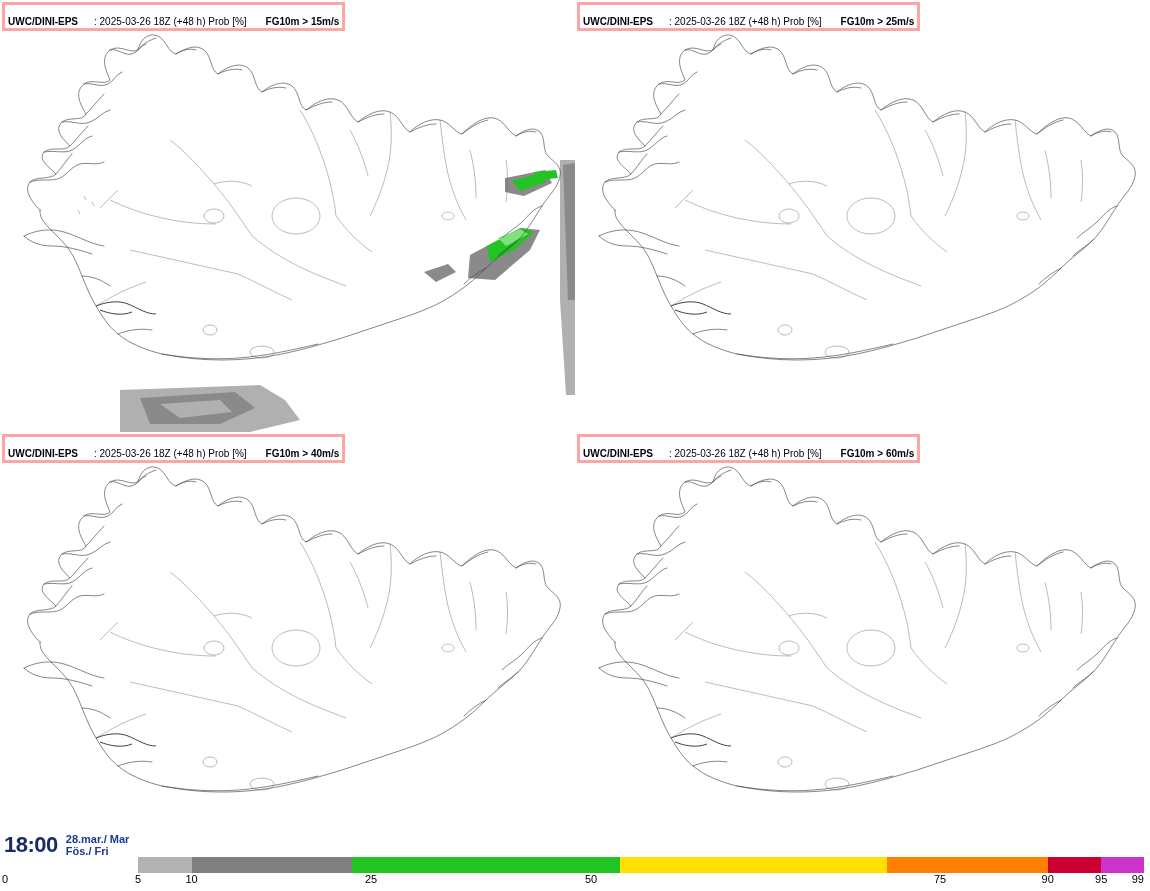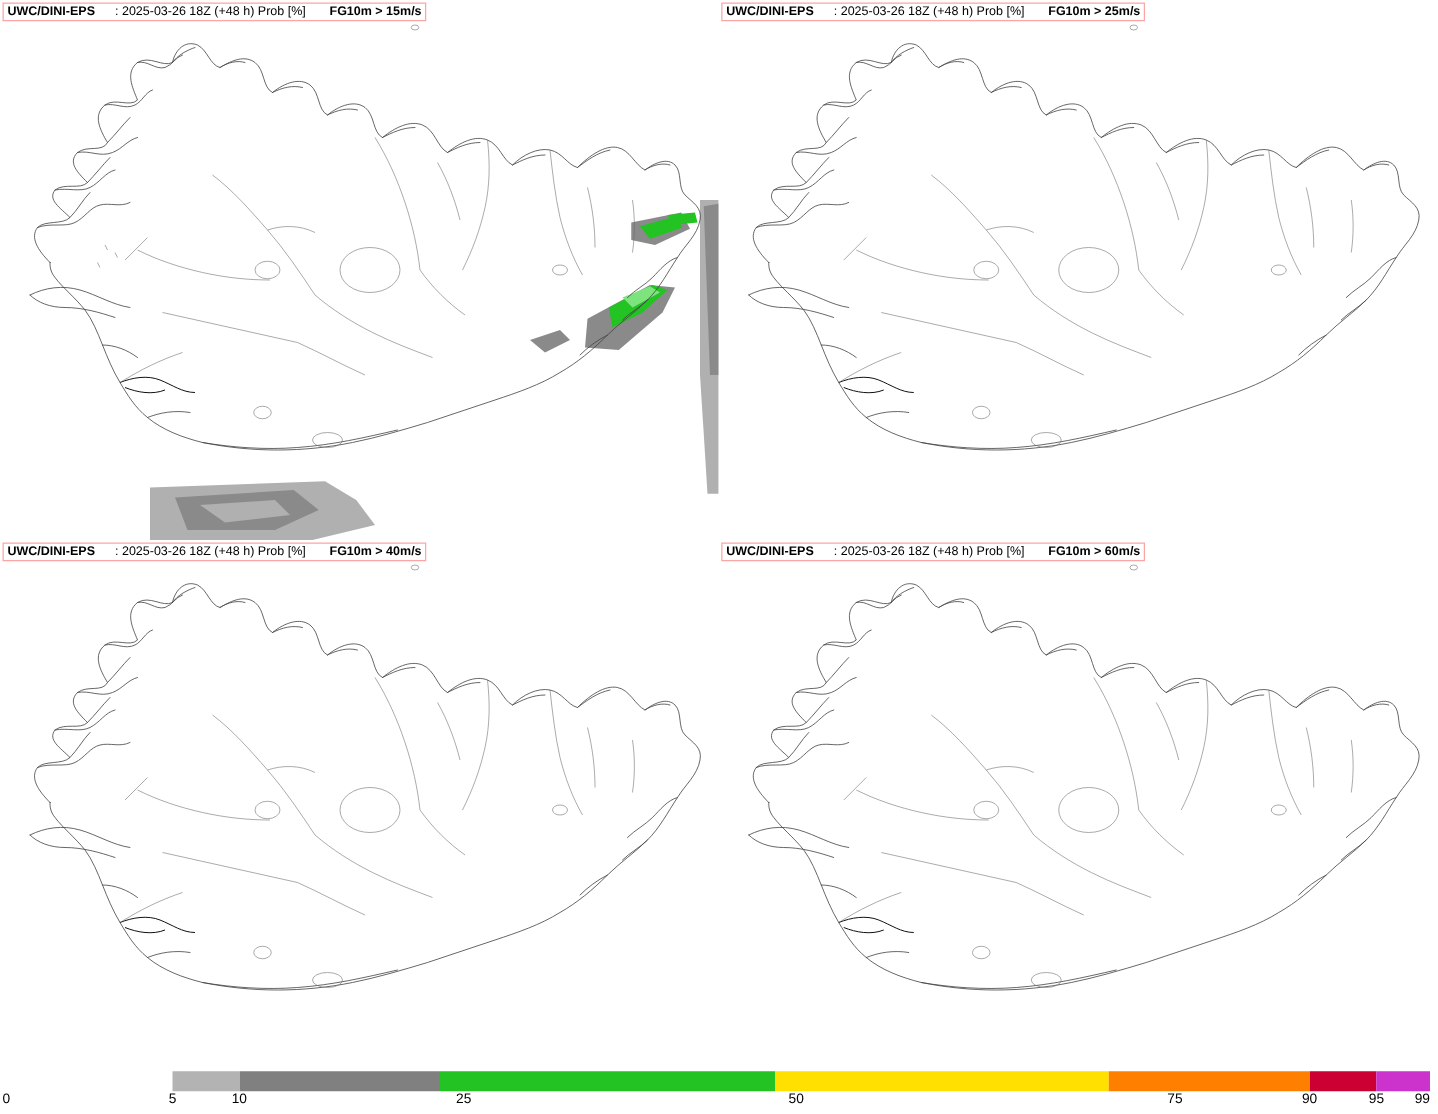--- a/index.html
+++ b/index.html
@@ -30,27 +30,27 @@
   #panel-2 { left: 0;   top: 432px; }
   #panel-3 { left: 575px; top: 432px; }
 
   
   .panel-label {
     position: absolute;
     left: 2px;
     top: 2px;
     z-index: 20;
     background: #ffffff;
-    border: 1px solid #fca5a5;
+    border: 3px solid #fca5a5;
     padding: 1px 3px 1px 3px;
     white-space: nowrap;
     line-height: 11px;
-    height: 15px;
+    height: 29px;
     display: flex;
-    align-items: flex-start;
+    align-items: flex-end;
   }
   .panel-label .model {
     font-size: 10px;
     font-weight: bold;
     color: #000000;
   }
   .panel-label .meta {
     font-size: 10px;
     color: #000000;
     margin-left: 16px;
@@ -541,36 +541,43 @@
     </svg>
     <div class="panel-label">
       <span class="model">UWC/DINI-EPS</span>
         <span class="meta">: 2025-03-26 18Z (+48 h) Prob [%] </span>
         <span class="param">FG10m &gt; 60m/s</span>
     </div>
   </div>
 
   <div id="bottom-bar">
 
+    <div id="time-box">
+      <span id="time-value">18:00</span>
+      <div id="date-block">
+        <div>28.mar./ Mar</div>
+        <div>Fös./ Fri</div>
+      </div>
+    </div>
 
     <div id="colorbar-wrap">
         <div class="cb-seg" style="left: 0px; width: 53.5106px; background: rgb(179, 179, 179);"></div>
         <div class="cb-seg" style="left: 53.5106px; width: 160.532px; background: rgb(128, 128, 128);"></div>
         <div class="cb-seg" style="left: 214.043px; width: 267.553px; background: rgb(34, 195, 34);"></div>
         <div class="cb-seg" style="left: 481.596px; width: 267.553px; background: rgb(255, 224, 0);"></div>
         <div class="cb-seg" style="left: 749.149px; width: 160.532px; background: rgb(255, 128, 0);"></div>
         <div class="cb-seg" style="left: 909.681px; width: 53.5106px; background: rgb(204, 0, 51);"></div>
         <div class="cb-seg" style="left: 963.191px; width: 42.8085px; background: rgb(204, 51, 204);"></div>
       </div>
     <div id="cb-ticks">
         <div class="cb-tick first" style="left: 2px;">0</div>
         <div class="cb-tick" style="left: 138px;">5</div>
         <div class="cb-tick" style="left: 191.511px; text-align: center;">10</div>
         <div class="cb-tick" style="left: 371px;">25</div>
-        <div class="cb-tick" style="left: 637px;">50</div>
+        <div class="cb-tick" style="left: 591px;">50</div>
         <div class="cb-tick" style="left: 920px; margin-left: 20px;">75</div>
         <div class="cb-tick" style="left: 1047.68px;">90</div>
         <div class="cb-tick" style="left: 1101.19px;">95</div>
         <div class="cb-tick last" style="left: 1144px;">99</div>
       </div>
 
   </div>
 
 </div>
 

